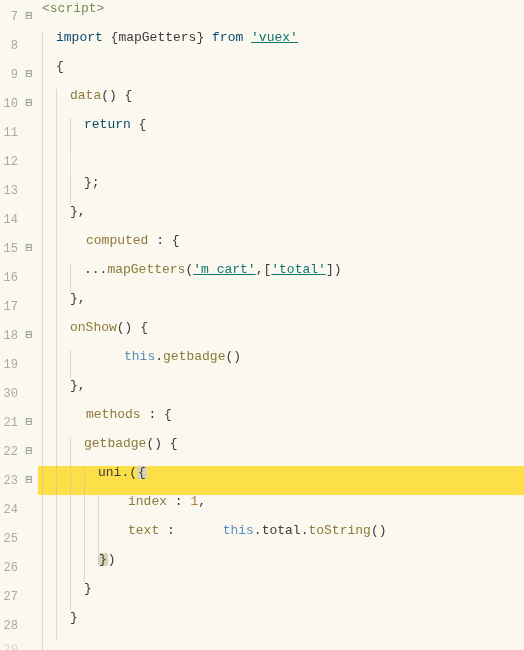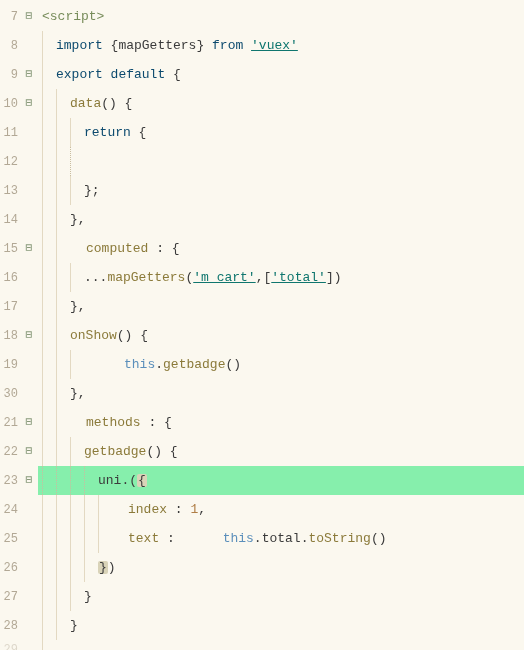--- a/index.html
+++ b/index.html
@@ -46,27 +46,27 @@
   }
   .fold.none { visibility: hidden; }
   .code {
     flex: 1 1 auto;
     padding-top: 2px;
     position: relative;
   }
   .line {
     height: 29px;
     display: flex;
-    align-items: center;
+    align-items: flex-start;
     white-space: pre;
     padding-left: 4px;
     position: relative;
   }
   .line.hl {
-    background: #86efac;
+    background: #fde047;
   }
   .guide {
     display: inline-block;
     width: 1px;
     align-self: stretch;
     background: #e3d9c2;
     margin-right: 13px;
   }
   .guide.dot {
     background: none;
@@ -178,21 +178,21 @@
         <span class="fold none">⊟</span>
       </div>
       <div class="gutter-row last-row">
         <span class="lineno" style="opacity: 0.4;">29</span>
         <span class="fold none">⊟</span>
       </div>
     </div>
   <div class="code" id="code">
       <div class="line"><span class="tag">&lt;script&gt;</span></div>
       <div class="line"><span class="guide"></span><span class="kw">import </span><span class="ident">{mapGetters} </span><span class="kw">from </span><span class="str">'vuex'</span></div>
-      <div class="line"><span class="guide"></span><span class="kw">export default </span><span class="punct">{</span></div>
+      <div class="line"><span class="guide"></span><span class="punct">{</span></div>
       <div class="line"><span class="guide"></span><span class="guide"></span><span class="fn">data</span><span class="punct">() {</span></div>
       <div class="line"><span class="guide"></span><span class="guide"></span><span class="guide"></span><span class="kw">return </span><span class="punct">{</span></div>
       <div class="line"><span class="guide"></span><span class="guide"></span><span class="guide dot"></span></div>
       <div class="line"><span class="guide"></span><span class="guide"></span><span class="guide"></span><span class="punct">};</span></div>
       <div class="line"><span class="guide"></span><span class="guide"></span><span class="punct">},</span></div>
       <div class="line"><span class="guide"></span><span class="guide"></span><span class="prop">computed </span><span class="punct">: {</span></div>
       <div class="line"><span class="guide"></span><span class="guide"></span><span class="guide"></span><span class="punct">...</span><span class="fn">mapGetters</span><span class="punct">(</span><span class="str">'m_cart'</span><span class="punct">,[</span><span class="str">'total'</span><span class="punct">])</span></div>
       <div class="line"><span class="guide"></span><span class="guide"></span><span class="punct">},</span></div>
       <div class="line"><span class="guide"></span><span class="guide"></span><span class="fn">onShow</span><span class="punct">() {</span></div>
       <div class="line"><span class="guide"></span><span class="guide"></span><span class="guide"></span><span class="this">this</span><span class="punct">.</span><span class="fn">getbadge</span><span class="punct">()</span></div>

